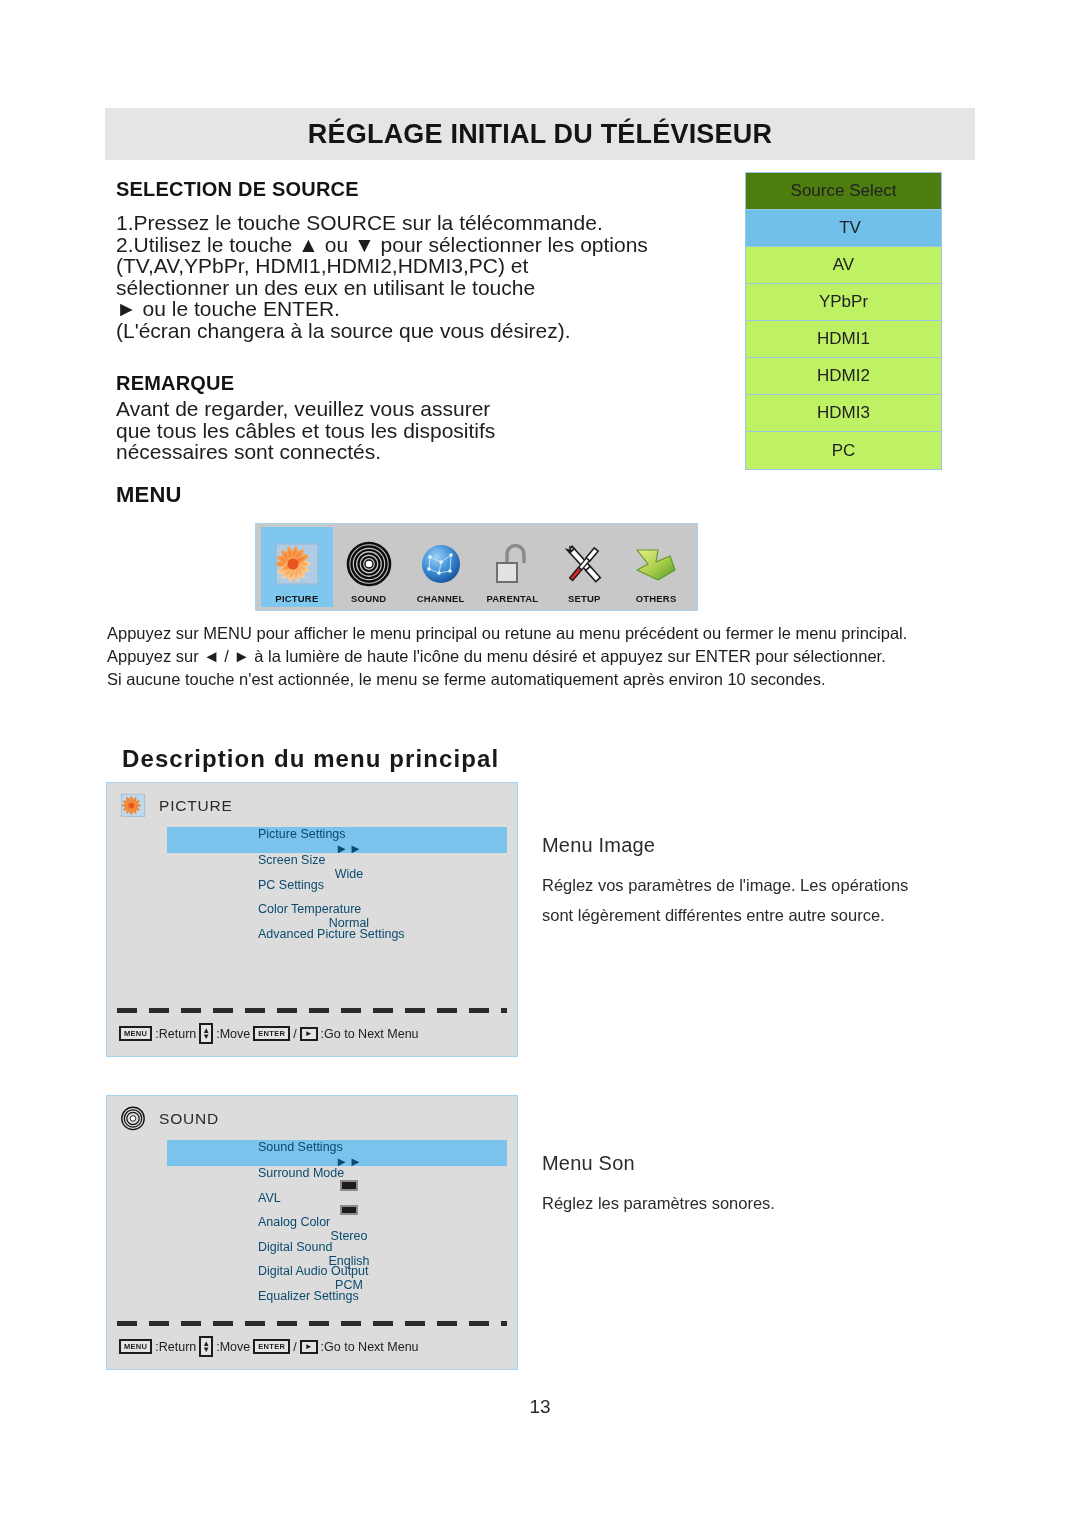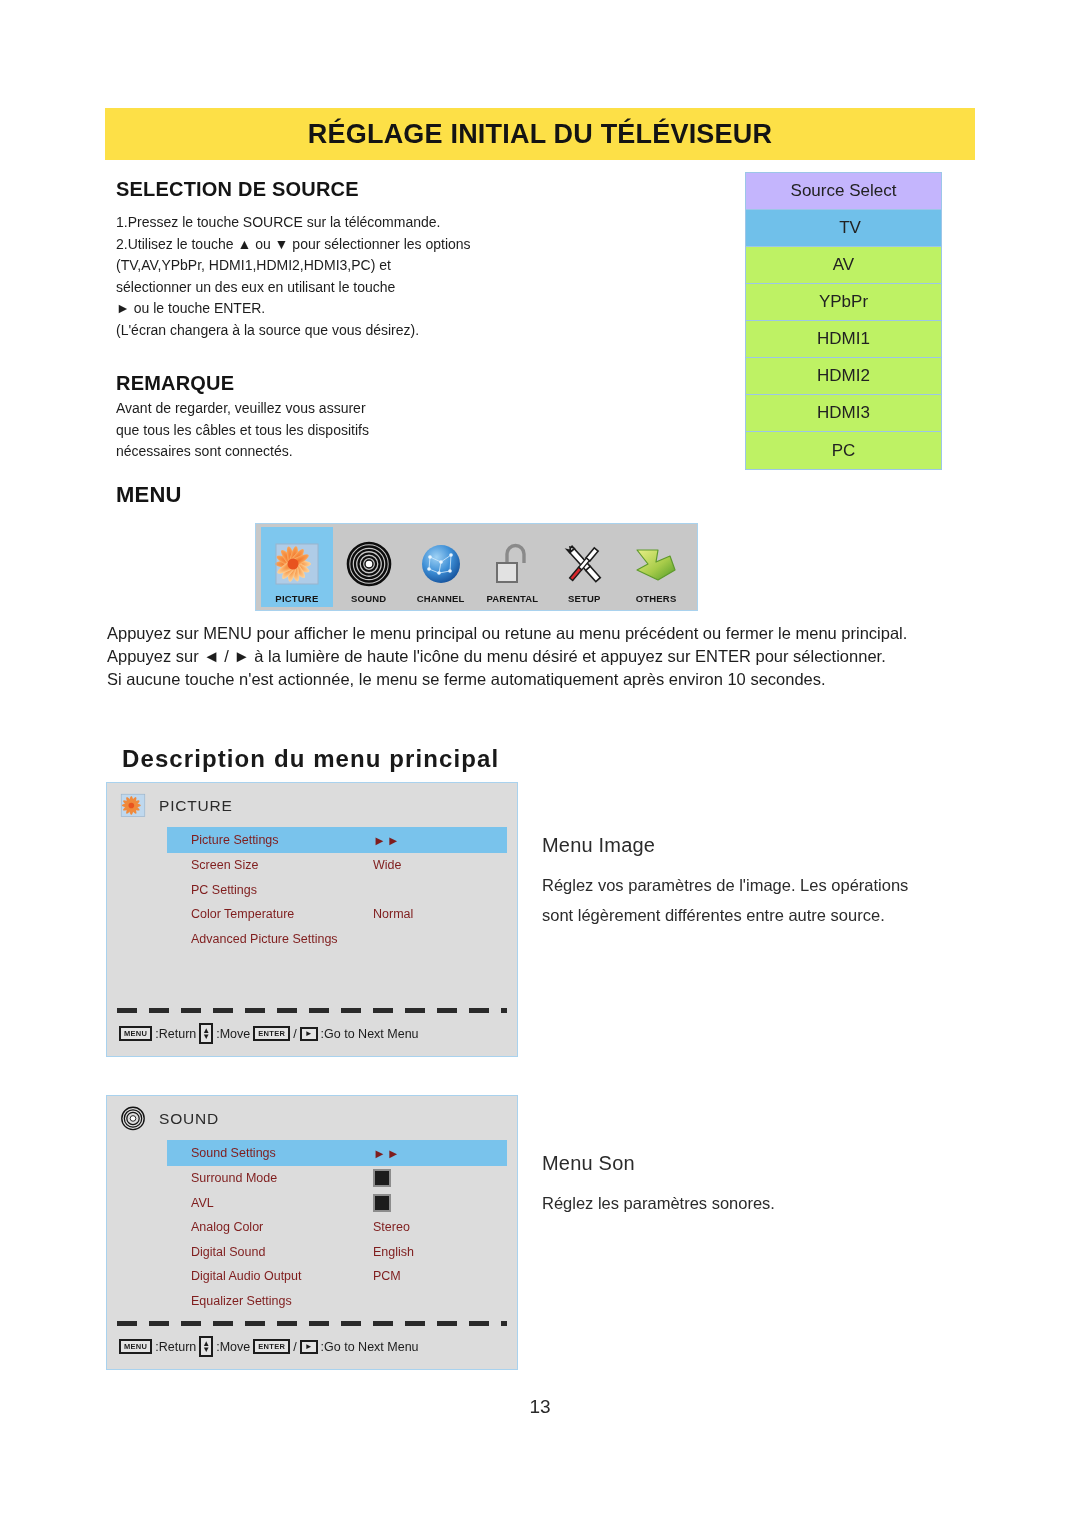--- a/index.html
+++ b/index.html
@@ -13,21 +13,21 @@
     color: #1a1a1a;
     overflow: hidden;
   }
   .page { position: absolute; inset: 0; }
 
   
   .header-band {
     position: absolute;
     left: 105px; top: 108px;
     width: 870px; height: 52px;
-    background: #fde047;
+    background: #e5e5e5;
     display: flex; align-items: center; justify-content: center;
   }
   .header-title {
     font-size: 27px; font-weight: bold;
     letter-spacing: 0.2px;
     color: #141414;
   }
 
   
   .sec-head {
@@ -35,21 +35,21 @@
     font-size: 20px; font-weight: bold;
     color: #141414;
     letter-spacing: .2px;
   }
   #h-selection { left: 116px; top: 178px; }
   #h-remarque  { left: 116px; top: 372px; }
   #h-menu      { left: 116px; top: 482px; font-size: 22px; }
 
   .body-text {
     position: absolute;
-    font-size: 14px;
+    font-size: 21px;
     line-height: 21.5px;
     color: #1d1d1d;
     white-space: pre-line;
   }
   #t-selection { left: 116px; top: 212px; width: 600px; }
   #t-remarque  { left: 116px; top: 398px; width: 440px; }
 
   
   .source-panel {
     position: absolute;
@@ -62,21 +62,21 @@
     height: 37px;
     display: flex; align-items: center; justify-content: center;
     font-size: 17px;
     color: #222;
     border-bottom: 1px solid #9cc6e8;
     box-sizing: border-box;
     background: #bef264;
   }
   .src-row:last-child { border-bottom: none; }
   .src-row.hl { background: #70c0ea; padding-left: 13px; }
-  .src-row.title { background: #c4b5fd; }
+  .src-row.title { background: #4d7c0f; }
 
   
   .menubar {
     position: absolute;
     left: 255px; top: 523px;
     width: 443px; height: 88px;
     background: #c8c8c8;
     border: 1px solid #a9d2ee;
     box-sizing: border-box;
     display: flex;
@@ -131,23 +131,24 @@
   }
   .osd-head-ico { width: 28px; height: 28px; display:block; }
   .osd-head-txt {
     font-size: 15.5px; letter-spacing: .8px; color: #2a2a2a;
   }
 
   .osd-list { position: absolute; left: 60px; top: 44px; width: 340px; }
   .osd-row {
     height: 24.5px;
     display: flex; align-items: center;
-    font-size: 12.5px; color: #7f1d1d;
+    font-size: 12.5px; color: #0c4a6e;
     padding-left: 24px;
     box-sizing: border-box;
+    flex-direction: column;
   }
   .osd-row.hl { background: #79c3ec; height: 26px; }
   .osd-row .lbl { width: 182px; }
   .osd-row .val { font-size: 12.5px; }
   .osd-row .arrows { letter-spacing: 1px; font-size: 13px; }
   .chkbox {
     width: 14px; height: 14px;
     background: #1c1c1c;
     border: 2px solid #8c8c8c;
     display: inline-block;

